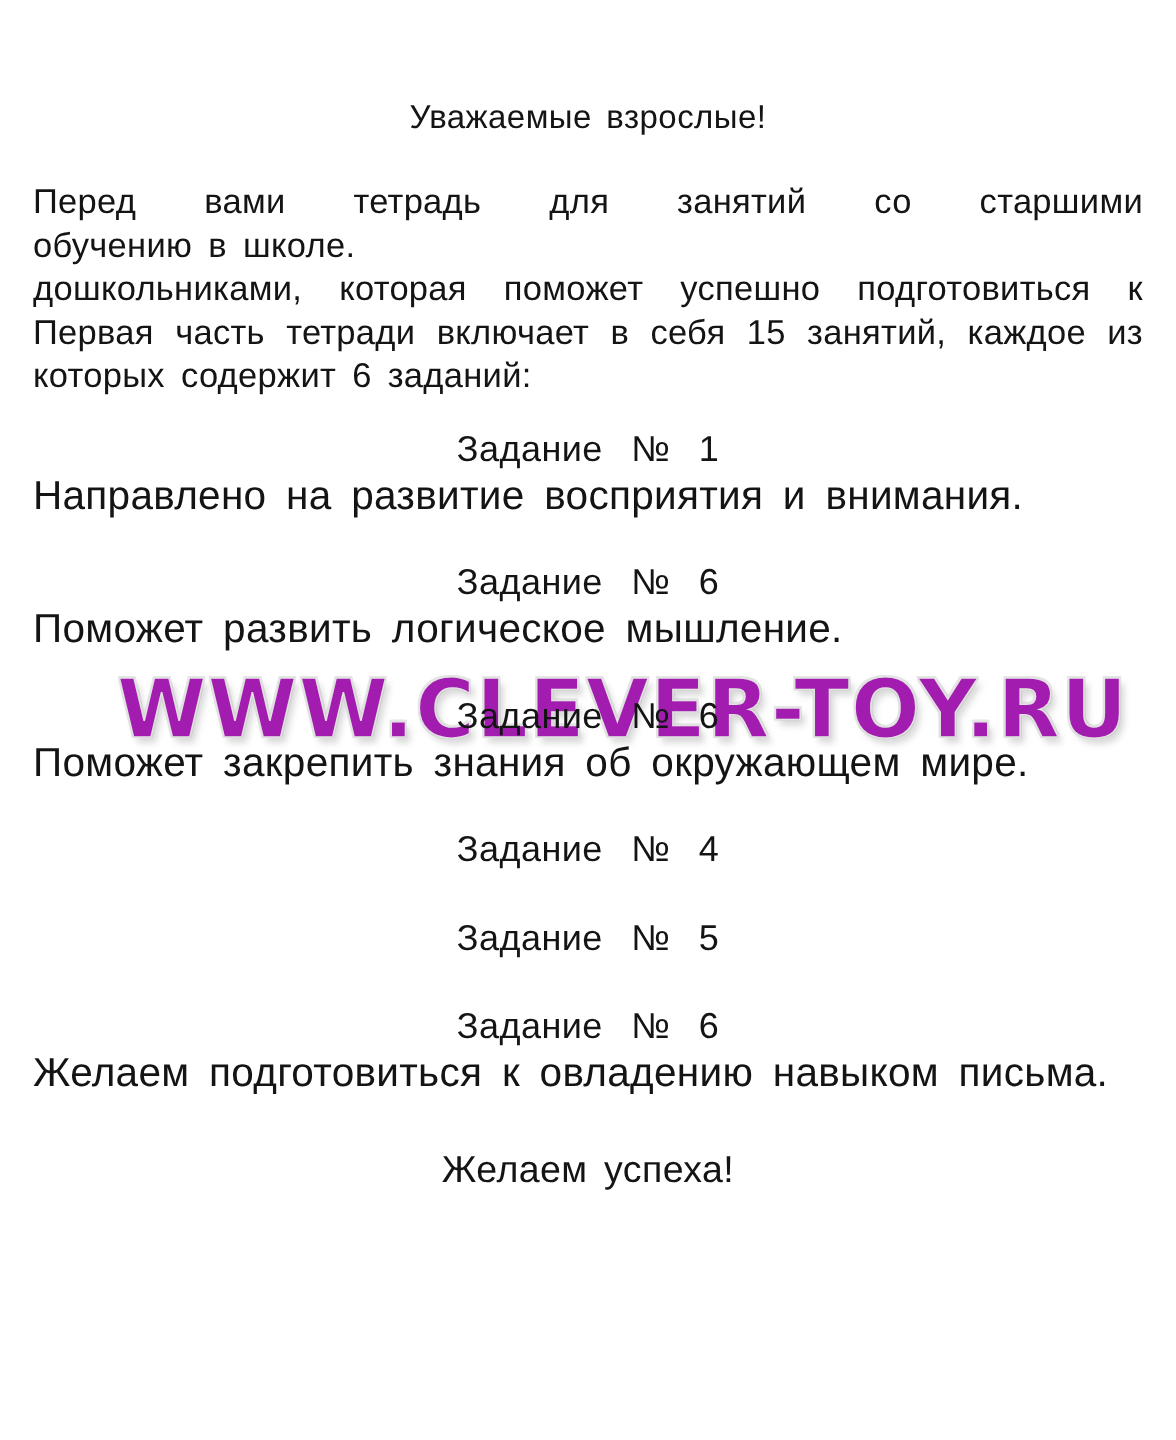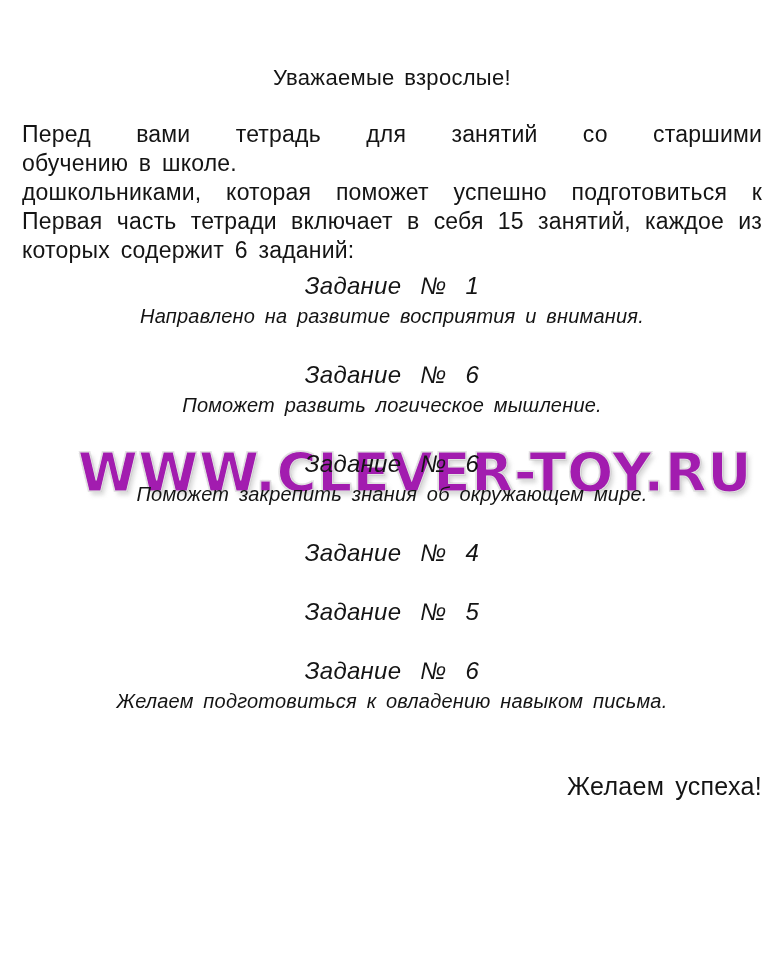--- a/index.html
+++ b/index.html
@@ -41,45 +41,43 @@
   }
   .intro-line {
     text-align: left;
     white-space: normal;
   }
   .intro-line.fill {
     text-align: justify;
     text-align-last: justify;
   }
   .sections {
-    margin-top: 6px;
-    font-style: italic;
+    margin-top: 20px;
   }
   .task-section {
     margin-bottom: 29px;
   }
   .task-header {
     font-size: 24px;
     line-height: 30px;
     text-align: center;
     letter-spacing: 0.3px;
     word-spacing: 0.5em;
   }
   .task-description {
-    font-size: 20px;
+    font-size: 27px;
     line-height: 30px;
     letter-spacing: 0.2px;
     word-spacing: 0.2em;
-    text-align: center;
   }
   .closing {
-    margin-top: 55px;
+    margin-top: 35px;
     font-size: 25px;
     line-height: 30px;
-    text-align: right;
+    text-align: center;
     letter-spacing: 0.3px;
     word-spacing: 0.15em;
   }
   .watermark {
     position: absolute;
     left: 78px;
     top: 443px;
     z-index: 0;
     font-family: "DejaVu Sans", sans-serif;
     font-weight: bold;

